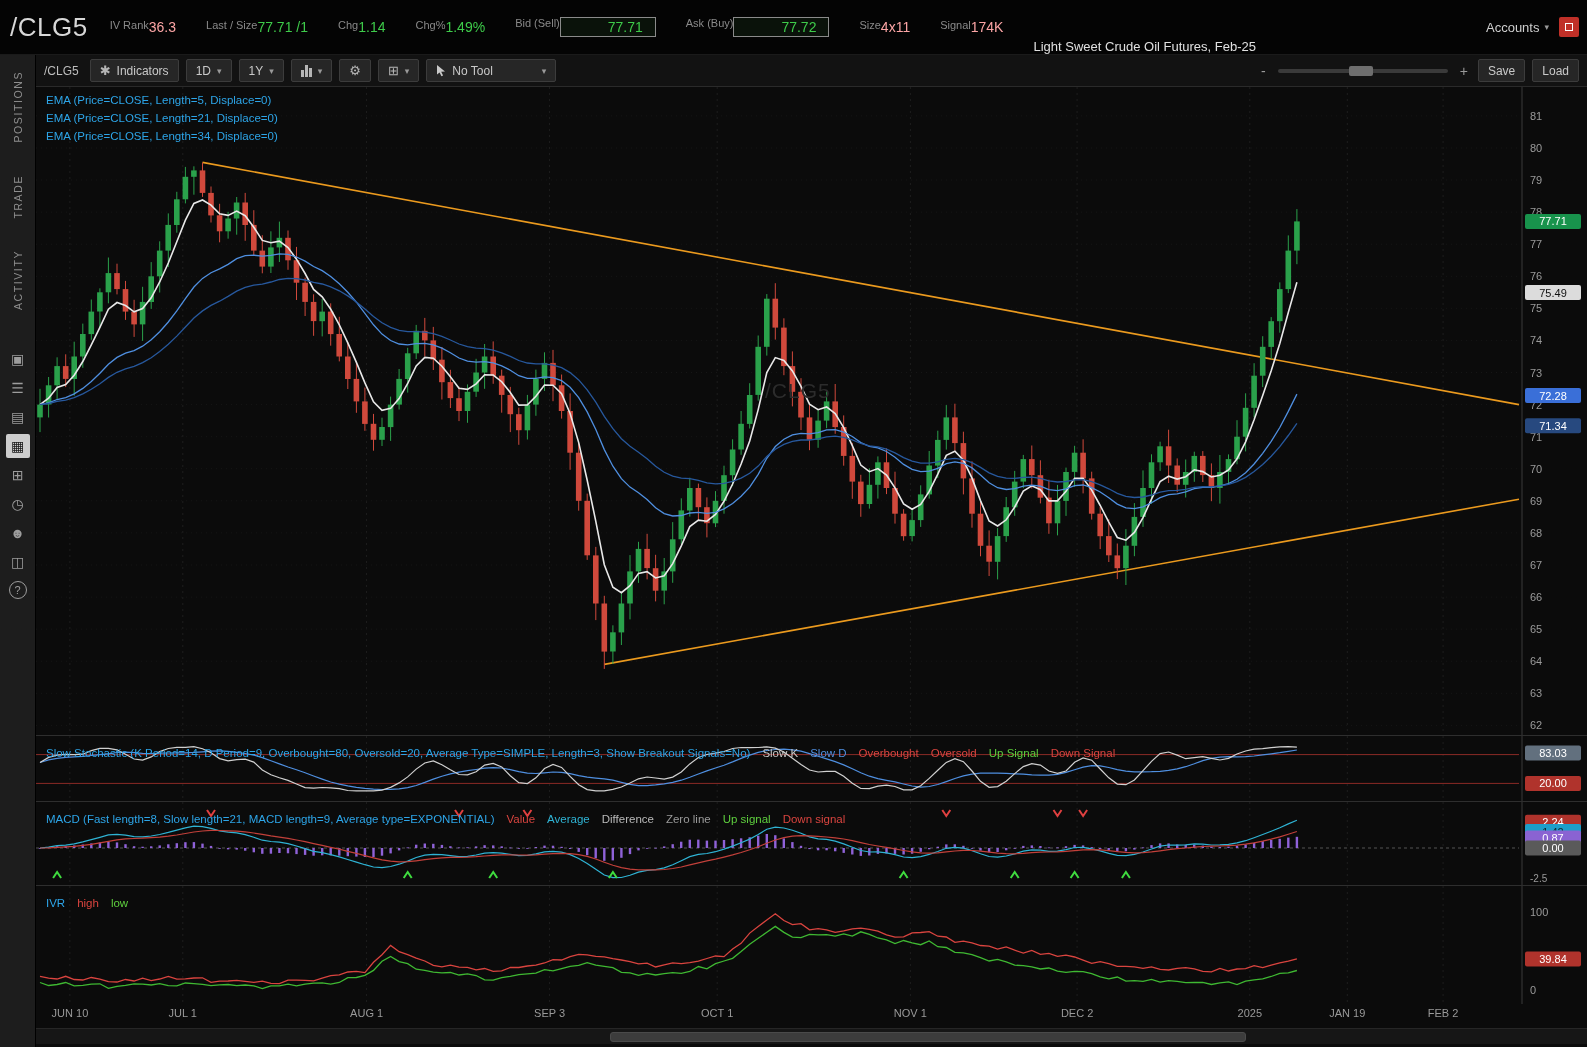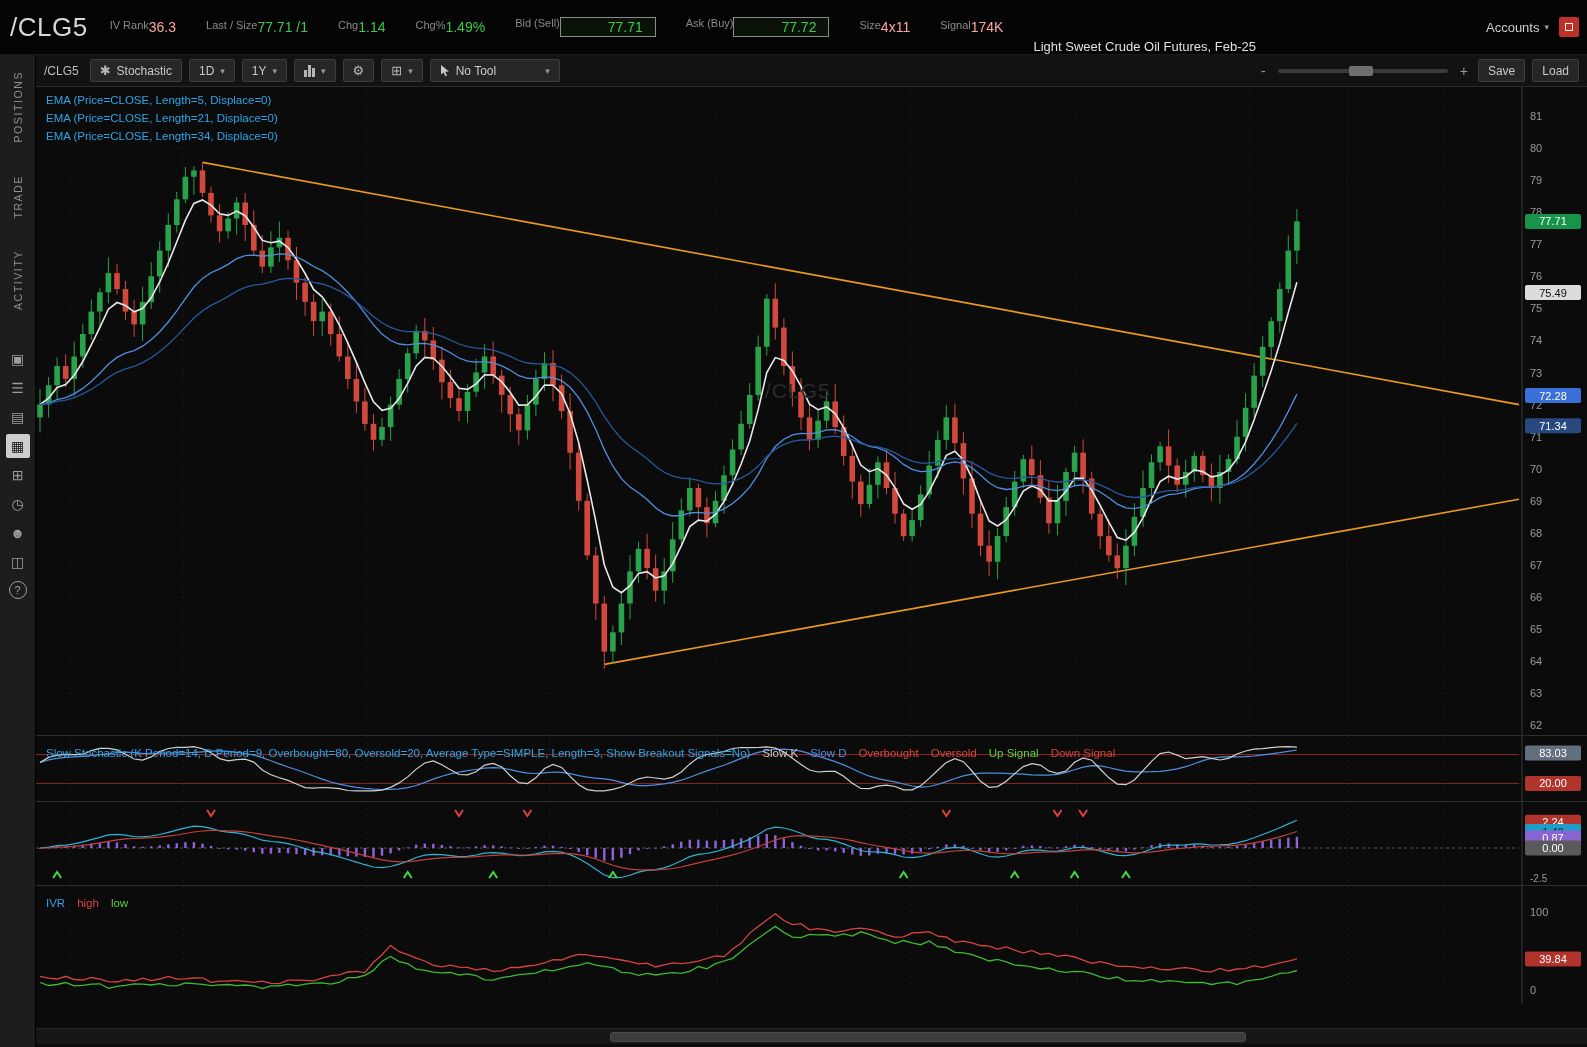--- a/index.html
+++ b/index.html
@@ -129,21 +129,21 @@
       <span class="sicon circled">?</span>
     </div>
 </div>
 
 <div class="main">
 
   <div class="toolbar">
     <div class="tsym">/CLG5</div>
     <div class="tbtn">
       <span class="ic">✱</span>
-      <span>Stochastic</span>
+      <span>Indicators</span>
     </div>
     <div class="tbtn">
       <span>1D</span>
       <span class="caret">▾</span>
     </div>
     <div class="tbtn">
       <span>1Y</span>
       <span class="caret">▾</span>
     </div>
     <div class="tbtn">
@@ -771,20 +771,31 @@
           <rect x="1489" y="12.7" width="56" height="15" rx="2" fill="#b0332c"></rect>
           <text x="1517" y="24.2" text-anchor="middle" font-size="11" fill="#ffffff">2.24</text>
           <rect x="1489" y="22.1" width="56" height="15" rx="2" fill="#1d9ec9"></rect>
           <text x="1517" y="33.6" text-anchor="middle" font-size="11" fill="#0a2830">1.42</text>
           <rect x="1489" y="28.5" width="56" height="15" rx="2" fill="#8a63d2"></rect>
           <text x="1517" y="40.0" text-anchor="middle" font-size="11" fill="#ffffff">0.87</text>
           <rect x="1489" y="38.5" width="56" height="15" rx="2" fill="#5a5a5a"></rect>
           <text x="1517" y="50.0" text-anchor="middle" font-size="11" fill="#ffffff">0.00</text>
           <text x="1494" y="80" font-size="10" fill="#9a9a9a">-2.5</text>
         </svg>
+      <div class="legendrow">
+        <span class="ltitle">MACD (Fast length=8, Slow length=21, MACD length=9, Average type=EXPONENTIAL)</span>
+        <span class="lgroup" id="macd-legend">
+            <span style="color: rgb(217, 68, 63);">Value</span>
+            <span style="color: rgb(47, 179, 212);">Average</span>
+            <span style="color: rgb(185, 185, 185);">Difference</span>
+            <span style="color: rgb(154, 154, 154);">Zero line</span>
+            <span style="color: rgb(94, 207, 62);">Up signal</span>
+            <span style="color: rgb(217, 68, 63);">Down signal</span>
+          </span>
+      </div>
     </div>
 
     <div class="panel" id="p-ivr">
       <svg id="svg-ivr" width="1551" height="118">
           <line x1="33.9" y1="0" x2="33.9" y2="118" stroke="#1e1e1e" stroke-dasharray="2,4"></line>
           <line x1="146.8" y1="0" x2="146.8" y2="118" stroke="#1e1e1e" stroke-dasharray="2,4"></line>
           <line x1="330.6" y1="0" x2="330.6" y2="118" stroke="#1e1e1e" stroke-dasharray="2,4"></line>
           <line x1="513.6" y1="0" x2="513.6" y2="118" stroke="#1e1e1e" stroke-dasharray="2,4"></line>
           <line x1="681.2" y1="0" x2="681.2" y2="118" stroke="#1e1e1e" stroke-dasharray="2,4"></line>
           <line x1="874.4" y1="0" x2="874.4" y2="118" stroke="#1e1e1e" stroke-dasharray="2,4"></line>
@@ -802,18 +813,30 @@
         </svg>
       <div class="legendrow">
         <span class="ltitle">IVR</span>
         <span class="lgroup" id="ivr-legend">
             <span style="color: rgb(217, 68, 63);">high</span>
             <span style="color: rgb(94, 207, 62);">low</span>
           </span>
       </div>
     </div>
 
+    <div class="timeaxis" id="time-axis">
+        <span style="left: 33.925px;">JUN 10</span>
+        <span style="left: 146.785px;">JUL 1</span>
+        <span style="left: 330.61px;">AUG 1</span>
+        <span style="left: 513.58px;">SEP 3</span>
+        <span style="left: 681.16px;">OCT 1</span>
+        <span style="left: 874.39px;">NOV 1</span>
+        <span style="left: 1041.12px;">DEC 2</span>
+        <span style="left: 1213.83px;">2025</span>
+        <span style="left: 1311.3px;">JAN 19</span>
+        <span style="left: 1407.06px;">FEB 2</span>
+      </div>
 
     <div class="scroll">
       <div class="thumb"></div>
     </div>
   </div>
 </div>
 
 </body></html>

